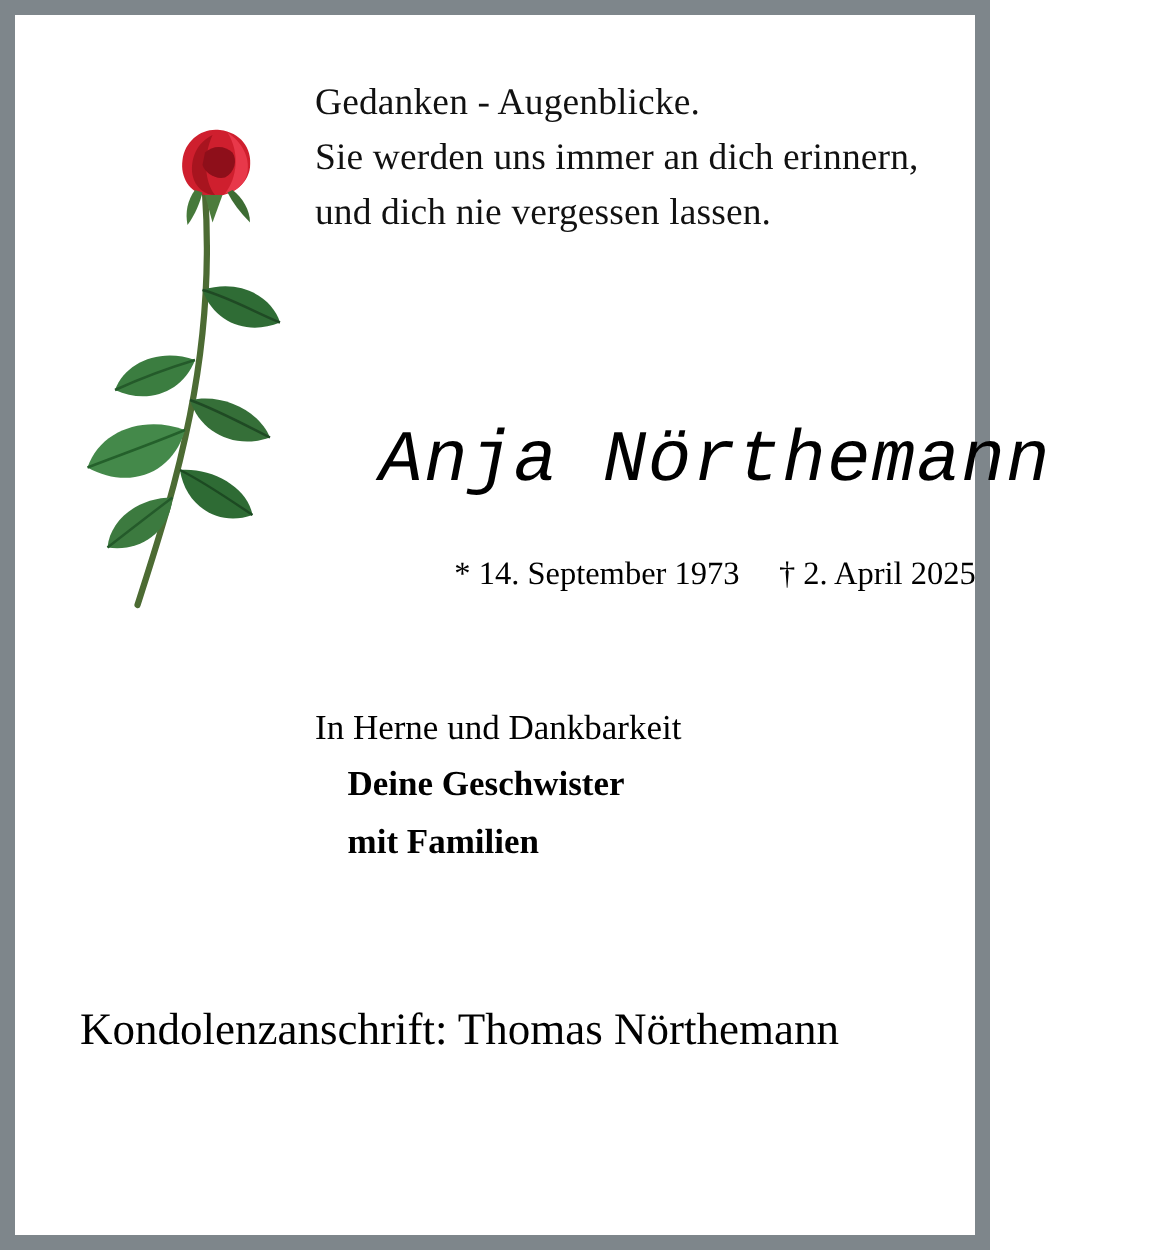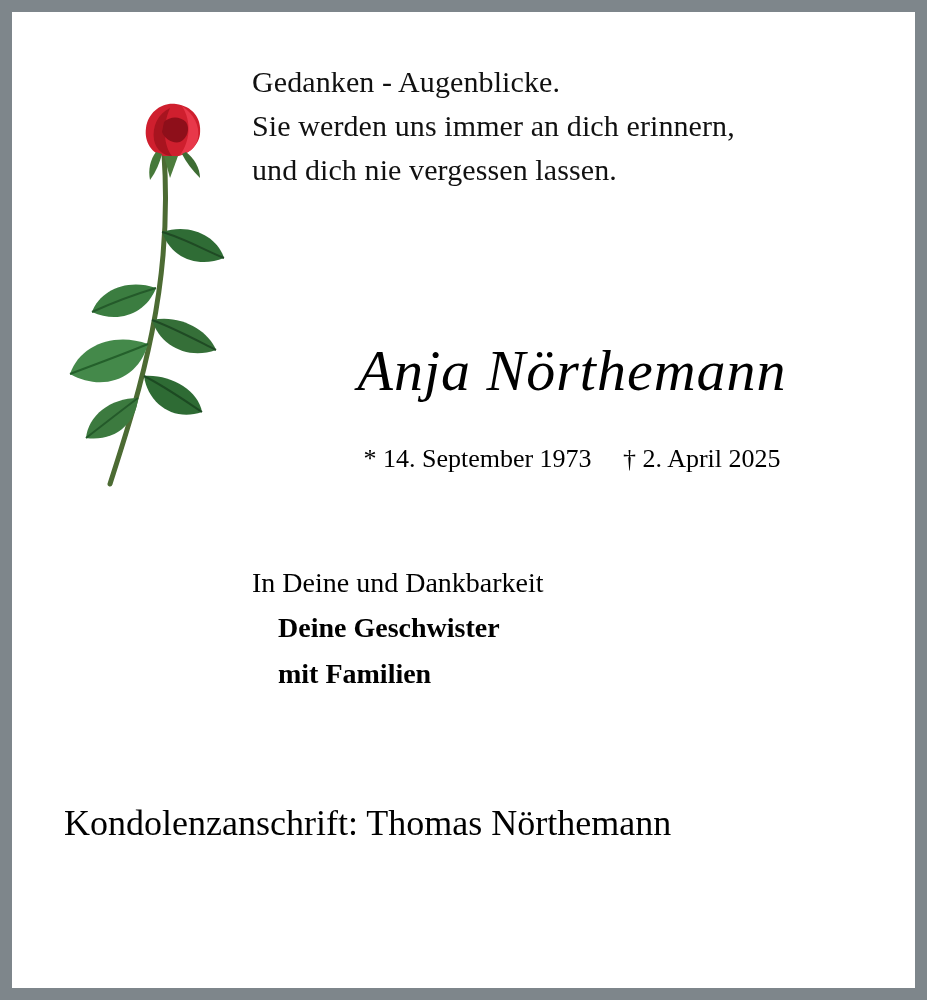--- a/index.html
+++ b/index.html
@@ -10,21 +10,21 @@
   body {
     width: 928px;
     height: 1000px;
     font-family: "Liberation Serif", serif;
     color: #000000;
     overflow: hidden;
   }
   .card {
     position: relative;
     box-sizing: border-box;
-    width: 927px;
+    width: 792px;
     height: 1000px;
     background: #f97316;
     border: 12px solid #7e868b;
   }
   .inner {
     position: relative;
     width: 100%;
     height: 100%;
     background: #ffffff;
   }
@@ -52,21 +52,21 @@
   }
   .verse div { white-space: nowrap; }
 
   .name {
     position: absolute;
     left: 240px;
     top: 325px;
     width: 640px;
     text-align: center;
     font-size: 58px;
-    font-family: Liberation Serif, serif;
+    font-family: Liberation Mono, monospace;
     font-style: italic;
     font-weight: 400;
     letter-spacing: 1px;
     color: #000000;
   }
 
   .dates {
     position: absolute;
     left: 240px;
     top: 432px;
@@ -157,21 +157,21 @@
     </div>
 
     <div class="name">Anja Nörthemann</div>
 
     <div class="dates">
       <span class="birth">* 14. September 1973</span>
       <span class="death">† 2. April 2025</span>
     </div>
 
     <div class="dedication">
-      <div>In Deine und Dankbarkeit</div>
+      <div>In Herne und Dankbarkeit</div>
       <div class="bold">Deine Geschwister</div>
       <div class="bold">mit Familien</div>
     </div>
 
     <div class="condolence">
       <div>Kondolenzanschrift: Thomas Nörthemann</div>
     </div>
 
     <div class="notice">
     </div>

